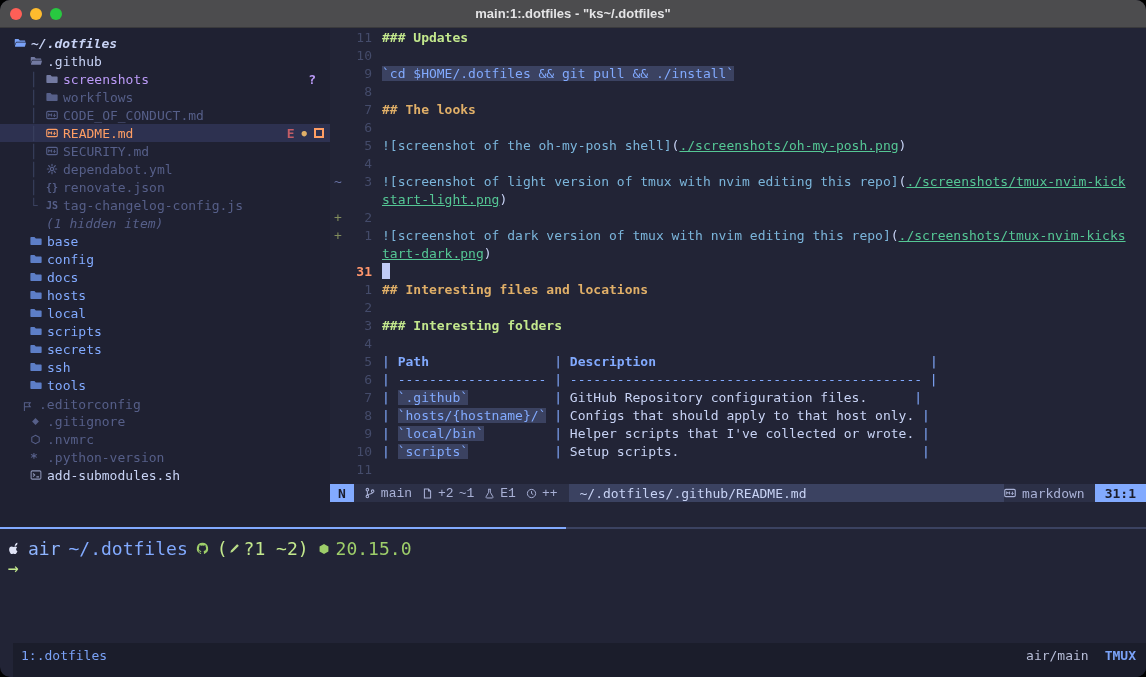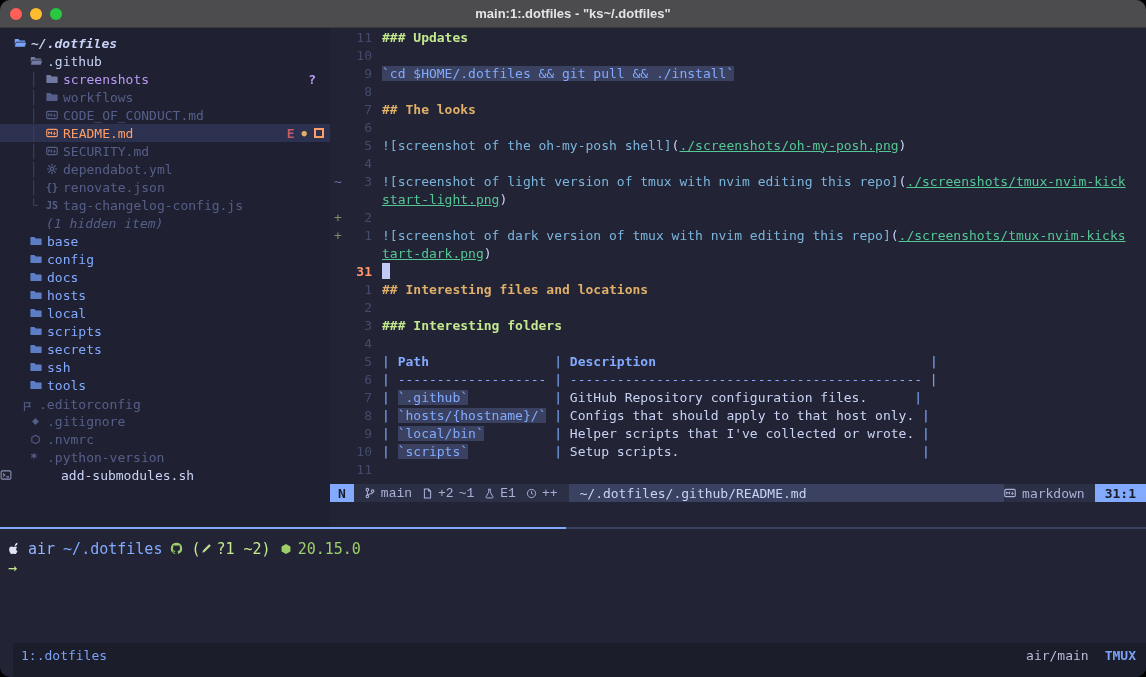--- a/index.html
+++ b/index.html
@@ -73,21 +73,21 @@
   .sl-pos { background: #82aaff; color: #1b1d2b; font-weight: bold; padding: 0 10px; height: 18px;
             display: flex; align-items: center; }
   .cmdline { flex: 1; background: #222436; }
 
   
   .divider { flex: 0 0 2px; display: flex; }
   .div-active { width: 566px; background: #82aaff; }
   .div-rest { flex: 1; background: #3b4261; }
 
   
-  .terminal { flex: 1; background: #222436; padding: 10px 8px; font-size: 15px; color: #c8d3f5; }
+  .terminal { flex: 1; background: #222436; padding: 10px 8px; font-size: 18px; color: #c8d3f5; }
   .tline { height: 19px; display: flex; align-items: center; white-space: pre; }
   .t-ic { display: inline-flex; }
   .apple { color: #dfe3f5; margin-right: 7px; }
   .t-host { color: #8fb5ff; margin-right: 8px; }
   .t-cwd { color: #82aaff; }
   .gh { color: #9ece6a; margin: 0 8px; }
   .t-git { color: #c3e88d; display: inline-flex; align-items: center; }
   .pencil { color: #b8db87; margin: 0 4px 0 1px; }
   .node-ic { color: #9ece6a; margin: 0 6px 0 9px; }
   .t-node { color: #9ece6a; }
@@ -183,21 +183,21 @@
           <div class="trow it-dim" style="padding-left: 22px; align-items: flex-end;"><span class="ticn"><svg width="11" height="11" viewBox="0 0 16 16">
                 <path fill="none" stroke="currentColor" stroke-width="1.5" d="M3.5 14.5v-12h8.5l-2 3 2 3H3.5"></path>
               </svg></span><span class="lbl">.editorconfig</span><span class="sp"></span></div>
           <div class="trow it-dim" style="padding-left: 30px;"><span class="ticn"><svg width="11" height="11" viewBox="0 0 16 16">
                 <rect x="4.5" y="4.5" width="7" height="7" fill="currentColor" transform="rotate(45 8 8)"></rect>
               </svg></span><span class="lbl">.gitignore</span><span class="sp"></span></div>
           <div class="trow it-dim" style="padding-left: 30px;"><span class="ticn"><svg width="11" height="11" viewBox="0 0 16 16">
                 <path fill="none" stroke="currentColor" stroke-width="1.5" d="M8 1.8l5.4 3.1v6.2L8 14.2l-5.4-3.1V4.9z"></path>
               </svg></span><span class="lbl">.nvmrc</span><span class="sp"></span></div>
           <div class="trow it-dim" style="padding-left: 30px;"><span class="ticn"><span class="ticon" style="font-size:13px">*</span></span><span class="lbl">.python-version</span><span class="sp"></span></div>
-          <div class="trow it-file" style=" gap: 44px;"><span class="ticn"><svg width="12" height="12" viewBox="0 0 16 16">
+          <div class="trow it-file" style="padding-left: 30px;"><span class="ticn"><svg width="12" height="12" viewBox="0 0 16 16">
                 <rect x="1.5" y="2.5" width="13" height="11" rx="1.5" fill="none" stroke="currentColor" stroke-width="1.4"></rect>
                 <path fill="none" stroke="currentColor" stroke-width="1.4" d="M4 6l2.3 2L4 10M8.5 10.5h3.5"></path>
               </svg></span><span class="lbl">add-submodules.sh</span><span class="sp"></span></div>
         </div>
       <div class="sb-status">neo-tree filesystem [1]</div>
     </div>
 
     <div class="editor">
       <div class="elines" id="elines">
           <div class="eline"><span class="sign "></span><span class="nr">11</span><span class="etext"><span class="s-h3">### Updates</span></span></div>

